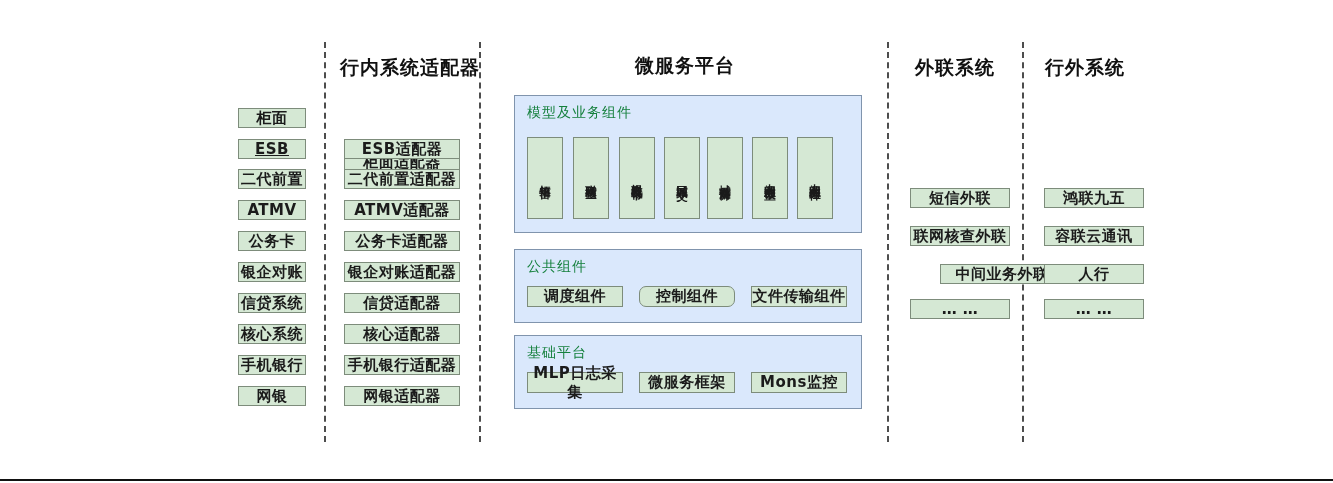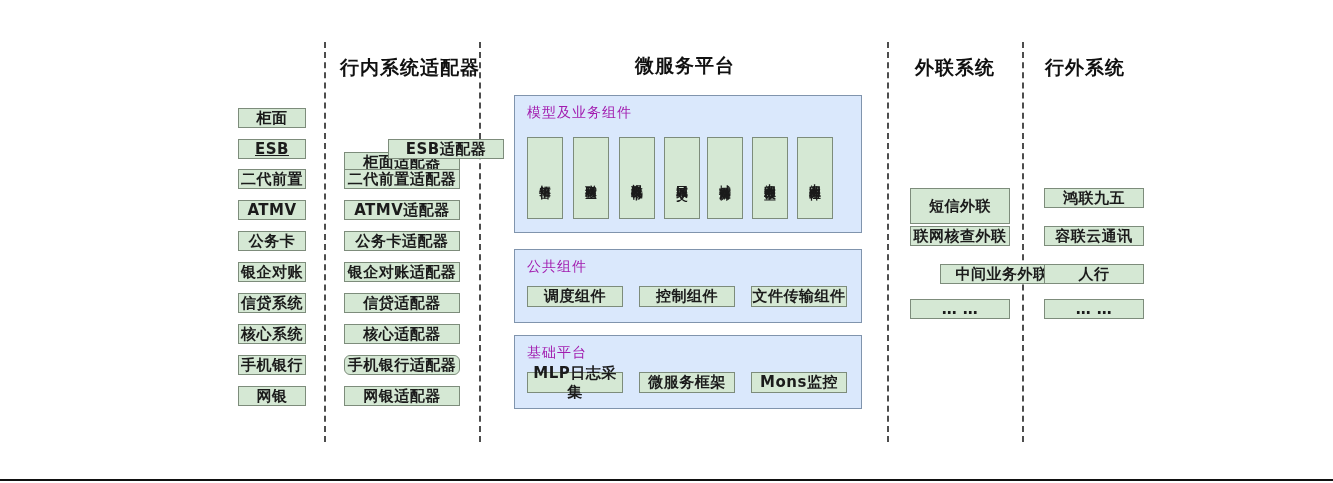--- a/index.html
+++ b/index.html
@@ -79,21 +79,21 @@
     position: absolute;
     background: #dae8fc;
     border: 1px solid #8094ad;
     box-sizing: border-box;
   }
   .panel-title {
     position: absolute;
     left: 12px;
     top: 8px;
     font-size: 14px;
-    color: #a21caf;
+    color: #15803d;
     letter-spacing: 1px;
   }
 
   
   .bottom-rule {
     position: absolute;
     left: 0;
     width: 1333px;
     height: 0;
     border-top: 2px solid #111111;
@@ -119,28 +119,28 @@
   <div class="node" style="left:238px; top:169px; width:68px; height:20px;text-align:right;">二代前置</div>
   <div class="node" style="left:238px; top:200px; width:68px; height:20px;">ATMV</div>
   <div class="node" style="left:238px; top:231px; width:68px; height:20px;">公务卡</div>
   <div class="node" style="left:238px; top:262px; width:68px; height:20px;">银企对账</div>
   <div class="node" style="left:238px; top:293px; width:68px; height:20px;">信贷系统</div>
   <div class="node" style="left:238px; top:324px; width:68px; height:20px;">核心系统</div>
   <div class="node" style="left:238px; top:355px; width:68px; height:20px;">手机银行</div>
   <div class="node" style="left:238px; top:386px; width:68px; height:20px;">网银</div>
 
   <div class="node" style="left:344px; top:124px; width:116px; height:20px;margin-top:28px;">柜面适配器</div>
-  <div class="node" style="left:344px; top:139px; width:116px; height:20px;margin-left:44px;">ESB适配器</div>
+  <div class="node" style="left:344px; top:139px; width:116px; height:20px;">ESB适配器</div>
   <div class="node" style="left:344px; top:169px; width:116px; height:20px;">二代前置适配器</div>
   <div class="node" style="left:344px; top:200px; width:116px; height:20px;">ATMV适配器</div>
   <div class="node" style="left:344px; top:231px; width:116px; height:20px;">公务卡适配器</div>
   <div class="node" style="left:344px; top:262px; width:116px; height:20px;">银企对账适配器</div>
   <div class="node" style="left:344px; top:293px; width:116px; height:20px;">信贷适配器</div>
   <div class="node" style="left:344px; top:324px; width:116px; height:20px;">核心适配器</div>
-  <div class="node" style="left:344px; top:355px; width:116px; height:20px;border-radius:6px;">手机银行适配器</div>
+  <div class="node" style="left:344px; top:355px; width:116px; height:20px;">手机银行适配器</div>
   <div class="node" style="left:344px; top:386px; width:116px; height:20px;">网银适配器</div>
 
   <div class="panel" style="left:514px; top:95px; width:348px; height:138px;">
     <div class="panel-title">模型及业务组件</div>
   </div>
   <div class="node-vert" style="left:527px; top:137px; width:36px; height:82px;">
       <span>短信平台</span>
     </div>
   <div class="node-vert" style="left:573px; top:137px; width:36px; height:82px;">
       <span>联网核查</span>
@@ -158,31 +158,31 @@
       <span>中间业务模型</span>
     </div>
   <div class="node-vert" style="left:797px; top:137px; width:36px; height:82px;">
       <span>中间业务组件</span>
     </div>
 
   <div class="panel" style="left:514px; top:249px; width:348px; height:74px;">
     <div class="panel-title">公共组件</div>
   </div>
   <div class="node" style="left:527px; top:286px; width:96px; height:21px;">调度组件</div>
-  <div class="node" style="left:639px; top:286px; width:96px; height:21px;">控制组件</div>
+  <div class="node" style="left:639px; top:286px; width:96px; height:21px;border-radius:7px;">控制组件</div>
   <div class="node" style="left:751px; top:286px; width:96px; height:21px;">文件传输组件</div>
 
   <div class="panel" style="left:514px; top:335px; width:348px; height:74px;">
     <div class="panel-title">基础平台</div>
   </div>
   <div class="node" style="left:527px; top:372px; width:96px; height:21px;">MLP日志采集</div>
   <div class="node" style="left:639px; top:372px; width:96px; height:21px;">微服务框架</div>
   <div class="node" style="left:751px; top:372px; width:96px; height:21px;">Mons监控</div>
 
-  <div class="node" style="left:910px; top:188px; width:100px; height:36px;">短信外联</div>
+  <div class="node" style="left:910px; top:188px; width:100px; height:20px;">短信外联</div>
   <div class="node" style="left:910px; top:226px; width:100px; height:20px;">联网核查外联</div>
   <div class="node" style="left:940px; top:264px; width:124px; height:20px;">中间业务外联</div>
   <div class="node" style="left:910px; top:299px; width:100px; height:20px;">… …</div>
 
   <div class="node" style="left:1044px; top:188px; width:100px; height:20px;">鸿联九五</div>
   <div class="node" style="left:1044px; top:226px; width:100px; height:20px;">容联云通讯</div>
   <div class="node" style="left:1044px; top:264px; width:100px; height:20px;">人行</div>
   <div class="node" style="left:1044px; top:299px; width:100px; height:20px;">… …</div>
 
   <div class="bottom-rule" style="top:479px;"></div>

